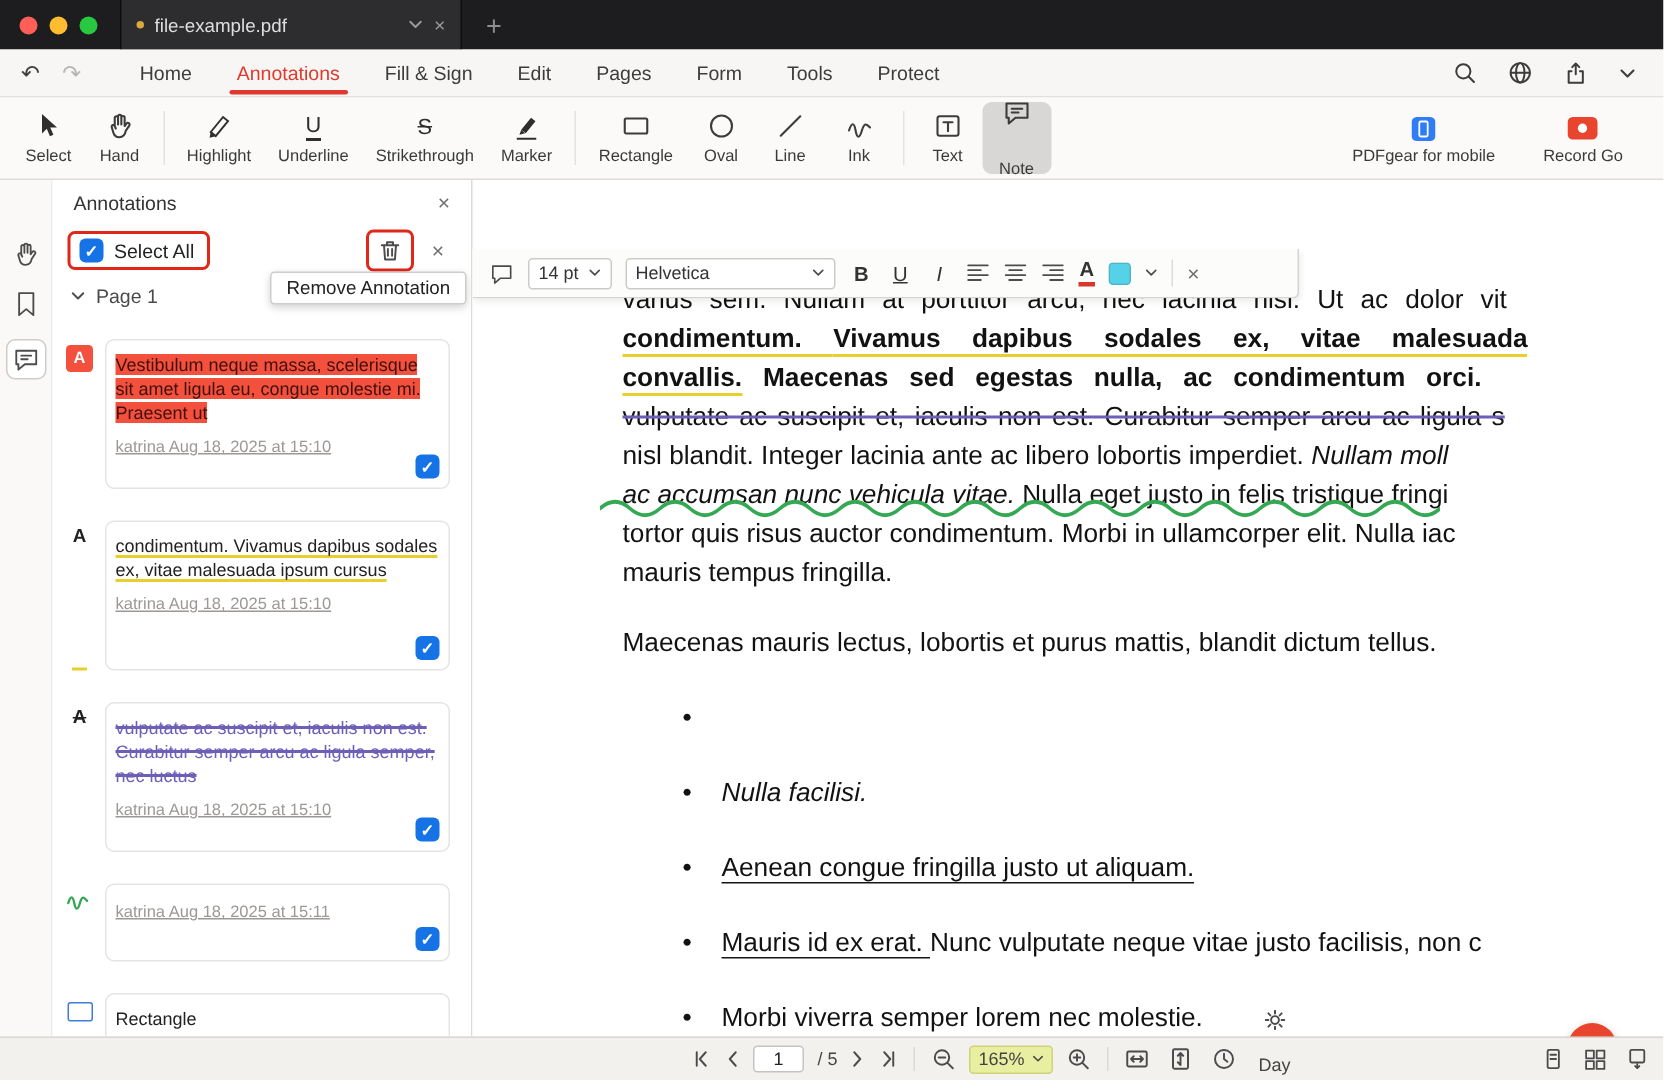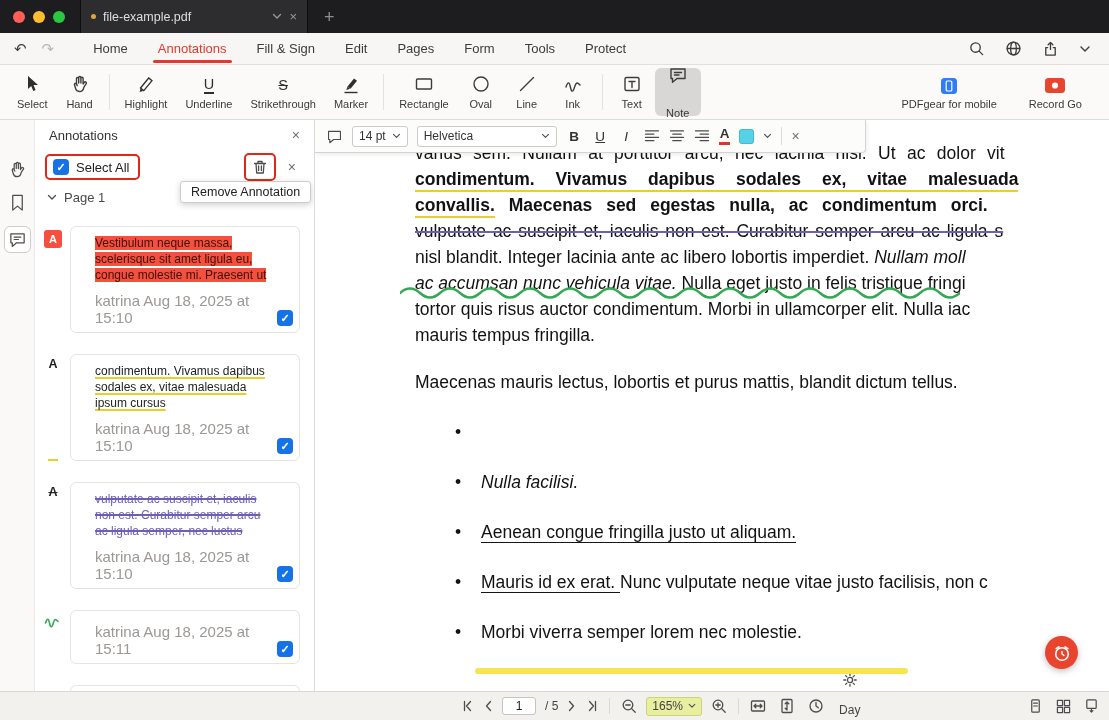--- a/index.html
+++ b/index.html
@@ -71,32 +71,32 @@
   .section-row { height:26px; display:flex; align-items:center; gap:7px; padding:0 12px; font-size:13px; color:#4a4a4a; }
   .cards { padding:16px 14px 0 7px; }
   .card-row { display:flex; gap:6px; margin-bottom:21px; }
   .type-col { width:22px; display:flex; justify-content:center; padding-top:4px; flex:none; }
   .ti { font-size:12.5px; font-weight:bold; color:#222; line-height:1.1; }
   .ti-hl { background:var(--highlight-red,#f3503e); color:#fff; border-radius:3px; width:18px; height:18px; font-size:11px;
            display:flex; align-items:center; justify-content:center; }
   .ti-ul { border-bottom:2.5px solid var(--underline-yellow,#e8cf2b); padding-bottom:1px; }
   .ti-st { text-decoration:line-through; }
   .ti-rect { border:1.7px solid #3f7ddd; border-radius:2px; width:17px; height:13px; margin-top:2px; }
-  .card { flex:1; border:1px solid #e6e4e1; border-radius:6px; background:#fff; padding:8px 24px 6px; position:relative; }
+  .card { flex:1; border:1px solid #e6e4e1; border-radius:6px; background:#fff; padding:8px 6px 6px; position:relative; }
   .card-text { font-size:12px; line-height:16px; color:#222; }
   .t-hl { background:var(--highlight-red,#f3503e); color:#40100a; box-decoration-break:clone; -webkit-box-decoration-break:clone; }
   .t-ul { text-decoration:underline; text-decoration-color:var(--underline-yellow,#e8cf2b); text-decoration-thickness:2px; text-underline-offset:2px; }
   .t-st { color:var(--strike-purple,#6c5fb8); text-decoration:line-through; text-decoration-thickness:1.5px; }
-  .card-meta { font-size:15px; color:#9b9895; margin-top:9px; }
+  .card-meta { font-size:11px; color:#9b9895; margin-top:9px;text-decoration:underline; }
   .card-cbx { position:absolute; right:6px; bottom:6px; }
   .card-tall { min-height:100px; }
   .card-ink { min-height:52px; }
 
   
-  #main { flex:1; position:relative; overflow:hidden; background:#fff; }
+  #main { flex:1; position:relative; overflow:hidden; background:#fff;margin-top:46px; }
   #propbar { position:absolute; top:0; left:0; width:551px; height:33px; background:#fcfcfa; border-bottom:1px solid #d6d4d1;
              border-right:1px solid #d6d4d1; border-radius:0 0 4px 0; box-shadow:1px 2px 4px rgba(0,0,0,.07);
              display:flex; align-items:center; gap:9px; padding:0 11px; z-index:5; }
   .select-box { border:1px solid #cdcbc8; background:#fff; border-radius:3px; font-size:12px; color:#333;
                 display:flex; align-items:center; gap:6px; padding:2px 6px; height:21px; white-space:nowrap; }
   #font-family-box { width:140px; justify-content:space-between; }
   .fmt-btn { font-size:13.5px; color:#333; width:17px; text-align:center; }
   .fb { font-weight:bold; } .fu { text-decoration:underline; } .fi { font-style:italic; }
   .color-a { font-weight:bold; font-size:13.5px; color:#333; border-bottom:3px solid #d8372a; line-height:1.05; padding:0 1px; }
   .swatch { width:15px; height:15px; background:var(--swatch-cyan,#55d2e8); border-radius:3px; border:1px solid rgba(0,0,0,.12); }

